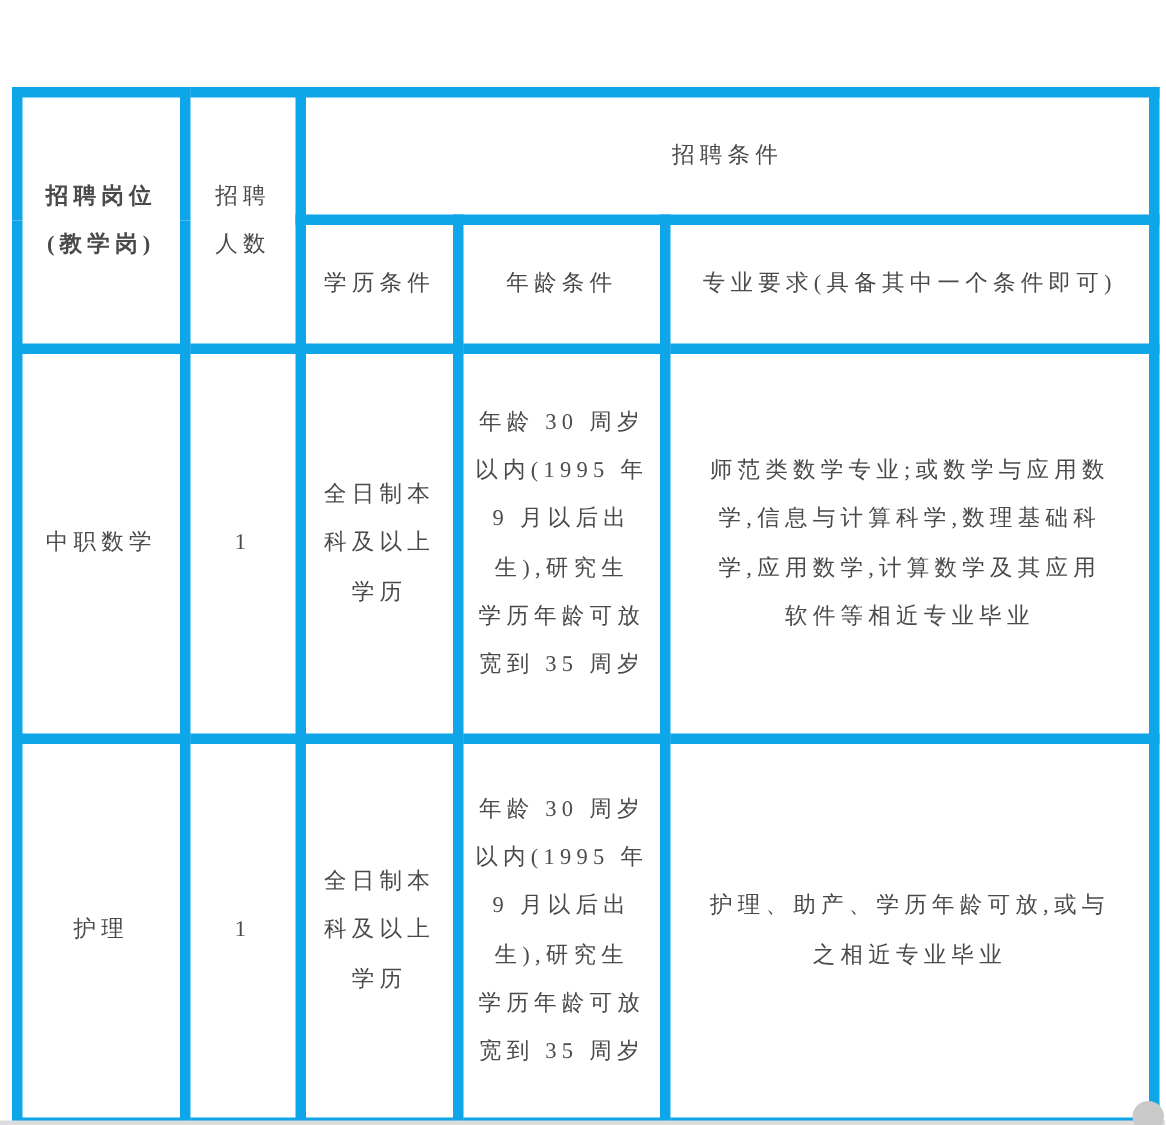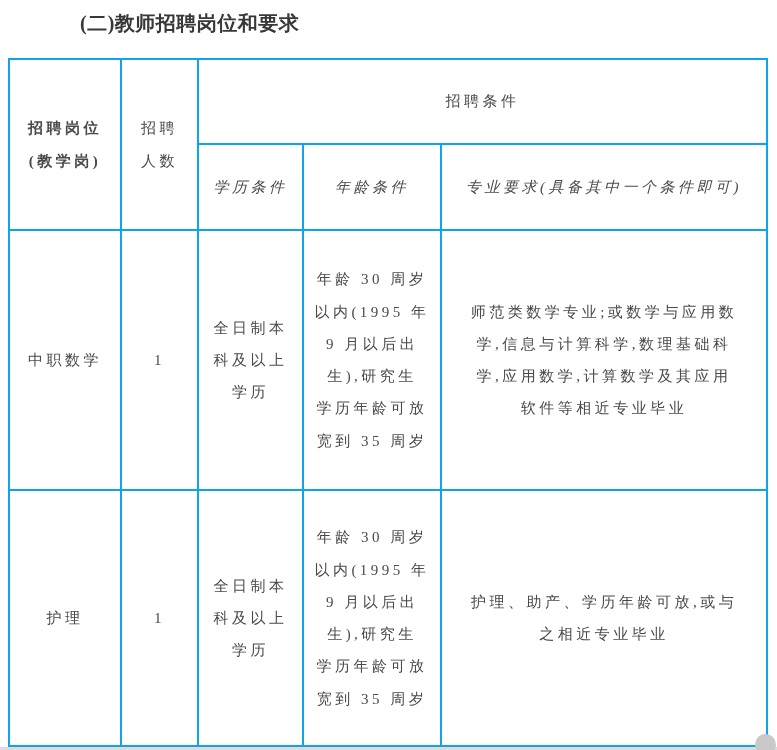--- a/index.html
+++ b/index.html
@@ -30,31 +30,31 @@
     left: 8px;
     top: 58px;
     width: 758px;
     border-collapse: collapse;
     table-layout: fixed;
     border: 2px solid #3d3d3d;
     color: #4a4a4a;
     font-size: 15px;
   }
   table.recruit td {
-    border: 2px solid #0ea5e9;
+    border: 7px solid #0ea5e9;
     text-align: center;
     vertical-align: middle;
     white-space: pre-line;
     letter-spacing: 3.5px;
     line-height: 2.15;
     padding: 0;
     overflow: hidden;
   }
   tr.hr1 { height: 85px; }
-  tr.hr2 { height: 86px; font-style: italic; }
+  tr.hr2 { height: 86px; }
   tr.r1  { height: 260px; }
   tr.r2  { height: 256px; }
   td.h-pos { line-height: 58px; font-weight: bold; }
   td.h-count { line-height: 2.2; margin-left: 44px; }
   td.cell-age { letter-spacing: 3px; }
   td.cell-major {
     text-align: left;
     padding: 0 8px 0 12px;
     letter-spacing: 4.5px;
     font-family: Liberation Serif, serif;
@@ -75,21 +75,20 @@
     height: 21px;
     border-radius: 50%;
     background: #c9c9c9;
   }
 </style>
 </head>
 <body>
 
 <div class="page">
 
-  <div class="doc-title">(二)教师招聘岗位和要求</div>
 
   <table class="recruit">
     <colgroup>
       <col style="width:112px">
       <col style="width:77px">
       <col style="width:105px">
       <col style="width:138px">
       <col style="width:326px">
     </colgroup>
     <tbody>

